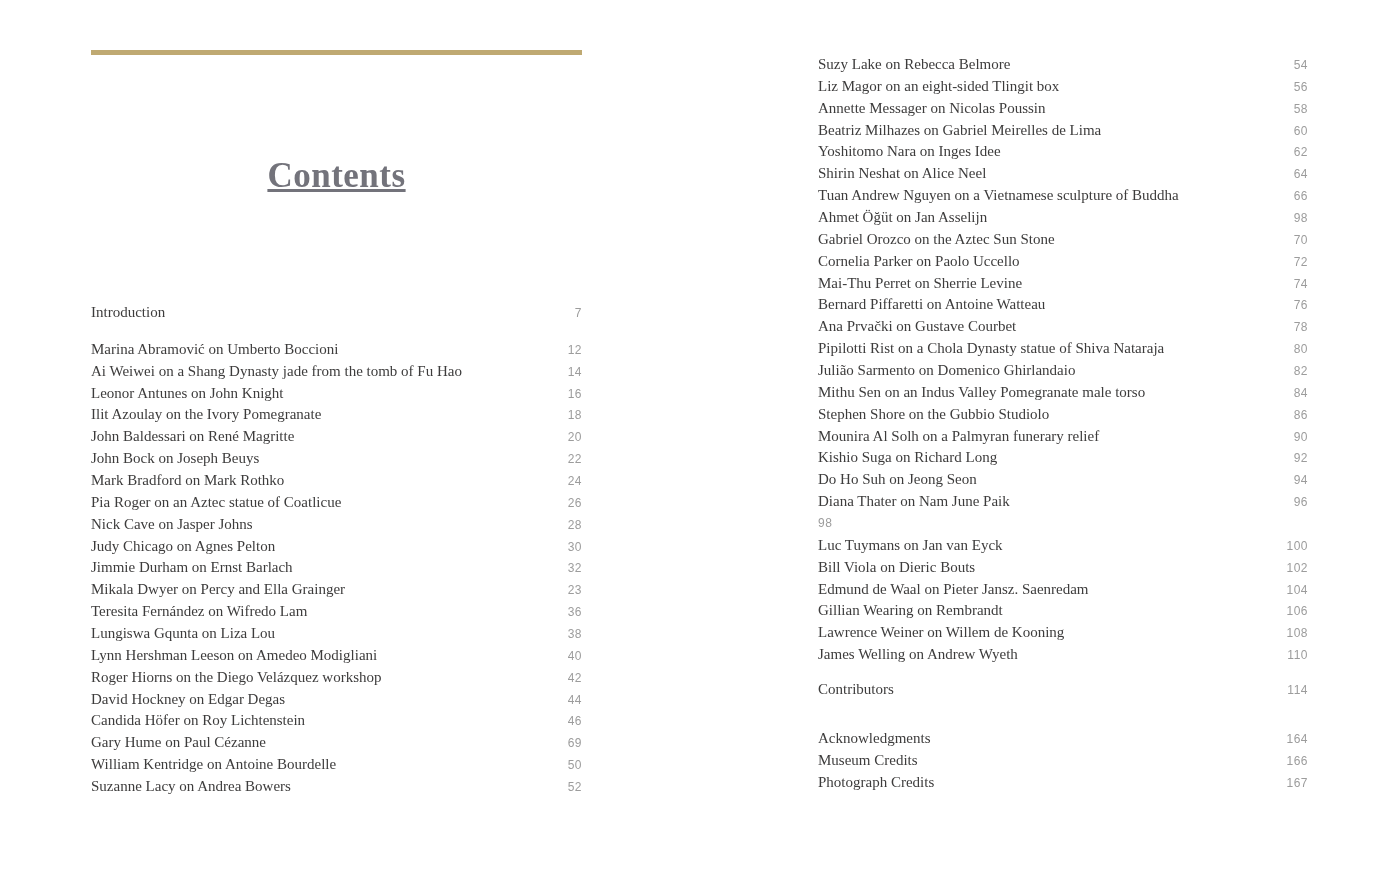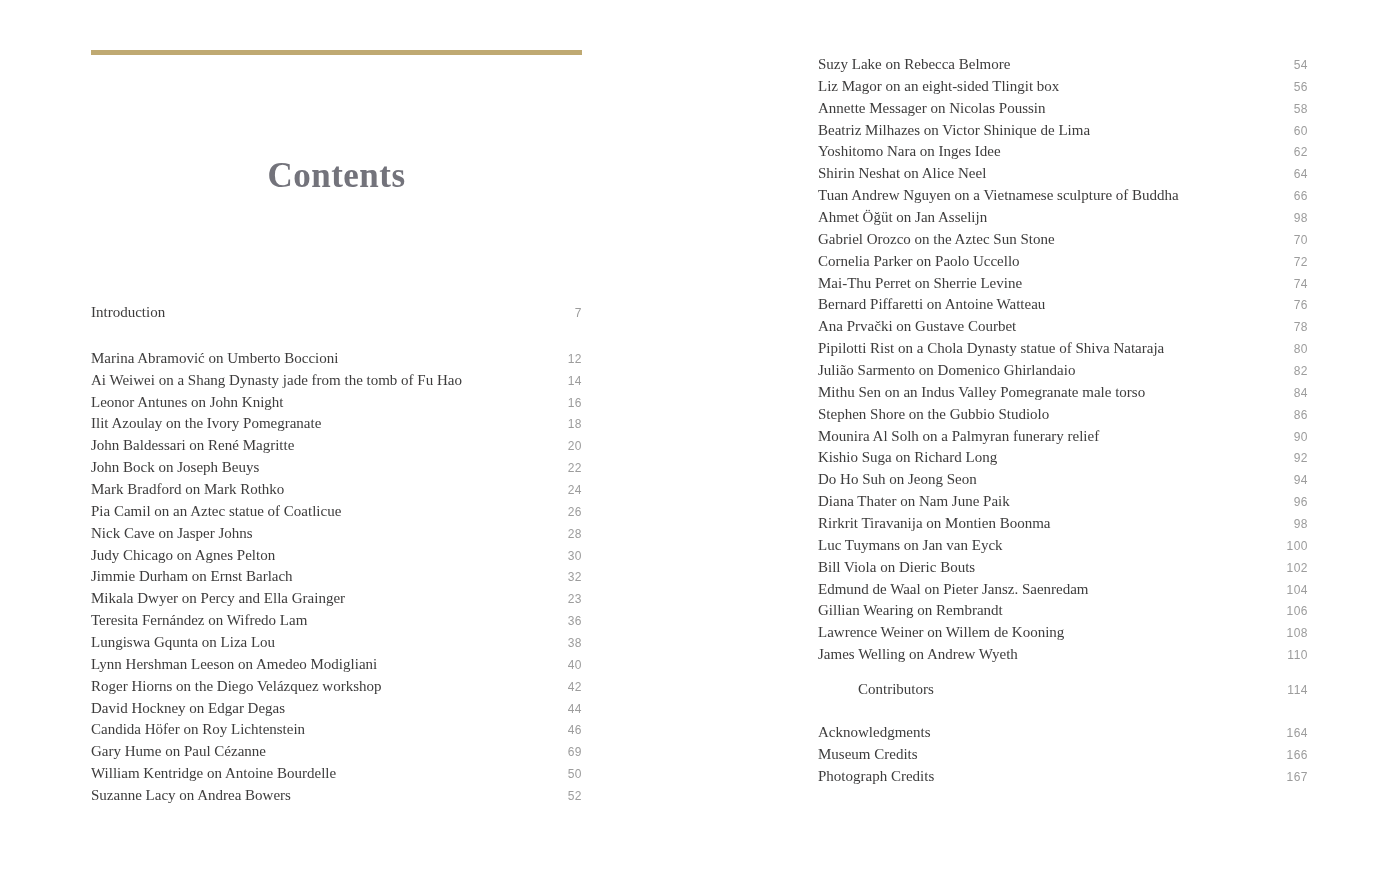--- a/index.html
+++ b/index.html
@@ -40,20 +40,21 @@
     left: 0;
     top: 156px;
     width: 100%;
     margin: 0;
     text-align: center;
     font-family: "Liberation Serif", "DejaVu Serif", serif;
     font-size: 35px;
     font-weight: 600;
     color: #73737b;
     letter-spacing: 0.5px;
+    text-decoration: underline;
   }
   .toc-list {
     position: absolute;
     left: 0;
     top: 302px;
     width: 100%;
   }
   .toc-row {
     display: flex;
     justify-content: space-between;
@@ -66,23 +67,23 @@
     font-size: 15px;
     color: #3d3c3c;
     white-space: nowrap;
   }
   .entry-page {
     font-family: "Liberation Sans", "DejaVu Sans", sans-serif;
     font-size: 12px;
     color: #9c9c9c;
     letter-spacing: 0.5px;
   }
-  .intro-row { margin-bottom: 24px; }
-  .contributors-row { margin-top: 13px; margin-left: 40px; }
-  .backmatter-list { margin-top: 21px; }
+  .intro-row { margin-bottom: 15px; }
+  .contributors-row { margin-top: 13px; }
+  .backmatter-list { margin-top: 27px; }
 </style>
 </head>
 <body>
 
 <div class="page">
 
   <div class="col-left">
     <div class="accent-rule" style="background: rgb(191, 169, 114);"></div>
     <h1 class="page-title">Contents</h1>
 
@@ -122,21 +123,21 @@
             <span class="entry-title">John Bock on Joseph Beuys</span>
             <span class="entry-page">22</span>
           </div>
 
           <div class="toc-row">
             <span class="entry-title">Mark Bradford on Mark Rothko</span>
             <span class="entry-page">24</span>
           </div>
 
           <div class="toc-row">
-            <span class="entry-title">Pia Camil on an Aztec statue of Coatlicue</span>
+            <span class="entry-title">Pia Roger on an Aztec statue of Coatlicue</span>
             <span class="entry-page">26</span>
           </div>
 
           <div class="toc-row">
             <span class="entry-title">Nick Cave on Jasper Johns</span>
             <span class="entry-page">28</span>
           </div>
 
           <div class="toc-row">
             <span class="entry-title">Judy Chicago on Agnes Pelton</span>
@@ -213,21 +214,21 @@
           <span class="entry-title">Liz Magor on an eight-sided Tlingit box</span>
           <span class="entry-page">56</span>
         </div>
 
         <div class="toc-row">
           <span class="entry-title">Annette Messager on Nicolas Poussin</span>
           <span class="entry-page">58</span>
         </div>
 
         <div class="toc-row">
-          <span class="entry-title">Beatriz Milhazes on Victor Shinique de Lima</span>
+          <span class="entry-title">Beatriz Milhazes on Gabriel Meirelles de Lima</span>
           <span class="entry-page">60</span>
         </div>
 
         <div class="toc-row">
           <span class="entry-title">Yoshitomo Nara on Inges Idee</span>
           <span class="entry-page">62</span>
         </div>
 
         <div class="toc-row">
           <span class="entry-title">Shirin Neshat on Alice Neel</span>
@@ -304,21 +305,20 @@
           <span class="entry-title">Do Ho Suh on Jeong Seon</span>
           <span class="entry-page">94</span>
         </div>
 
         <div class="toc-row">
           <span class="entry-title">Diana Thater on Nam June Paik</span>
           <span class="entry-page">96</span>
         </div>
 
         <div class="toc-row">
-          <span class="entry-title">Rirkrit Tiravanija on Montien Boonma</span>
           <span class="entry-page">98</span>
         </div>
 
         <div class="toc-row">
           <span class="entry-title">Luc Tuymans on Jan van Eyck</span>
           <span class="entry-page">100</span>
         </div>
 
         <div class="toc-row">
           <span class="entry-title">Bill Viola on Dieric Bouts</span>

